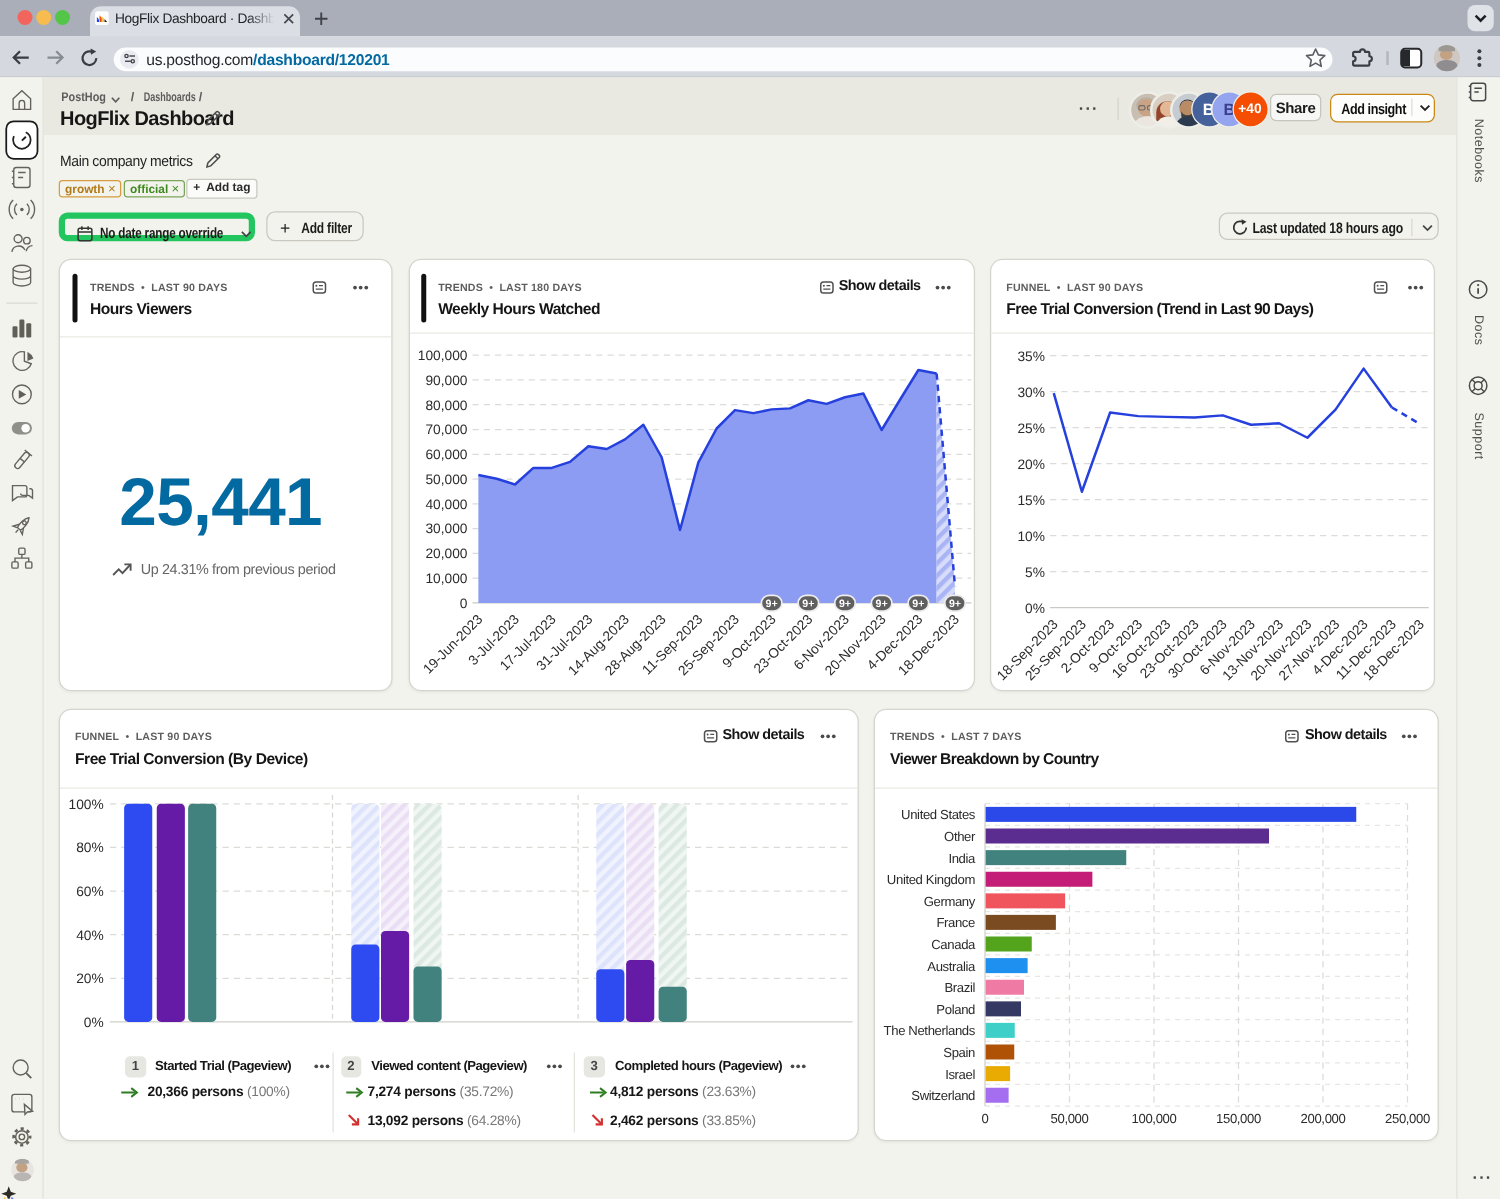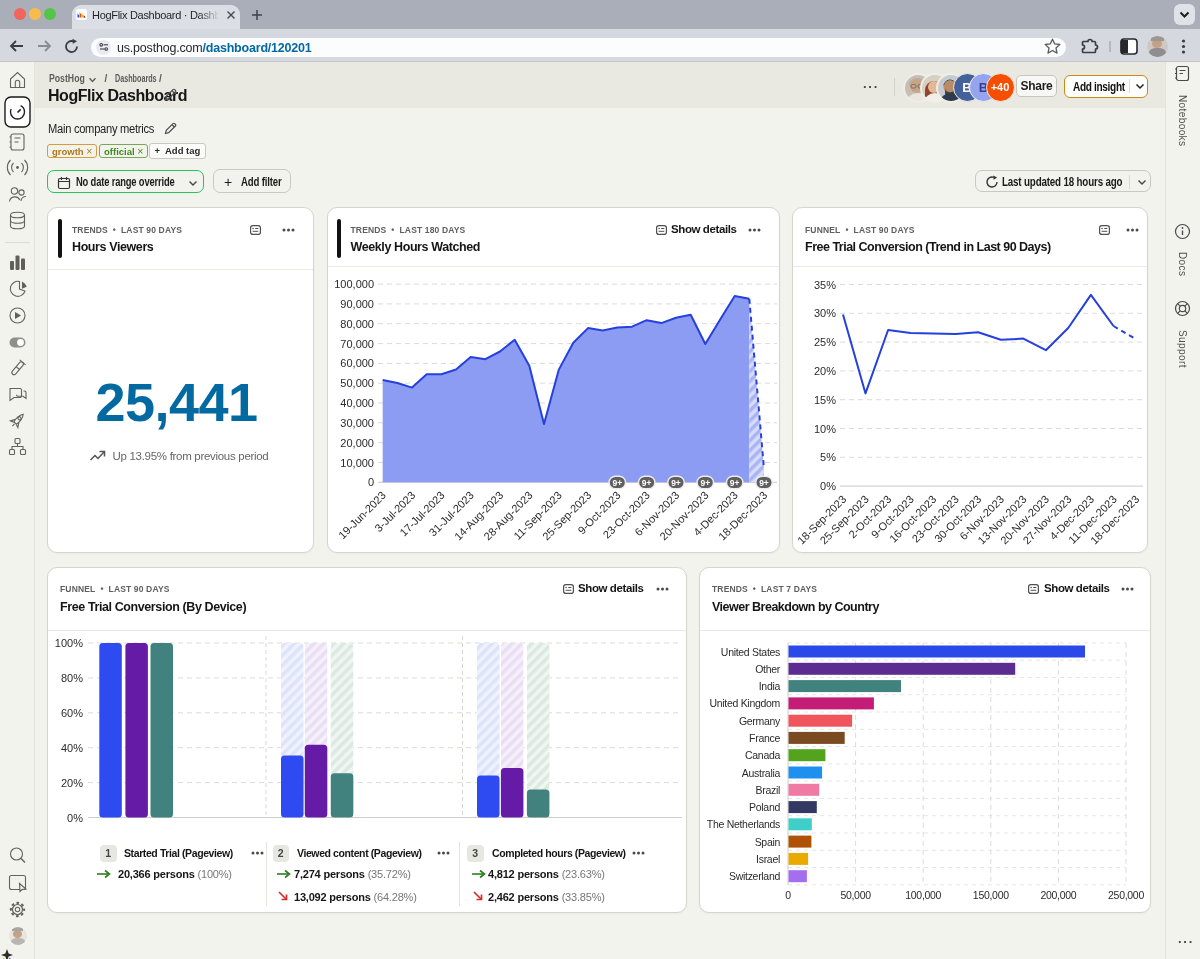--- a/index.html
+++ b/index.html
@@ -308,21 +308,21 @@
 
 <div class="abs" style="left:48px;top:59.5px;font-size:12px;color:#222;letter-spacing:-0.3px;transform:scaleX(0.93);transform-origin:0 0">Main company metrics</div>
 <svg class="abs" style="left:164px;top:60px" width="13" height="13" viewBox="0 0 13 13" fill="none" stroke="#4c4c4c" stroke-width="1.2">
       <path d="M1.5 11.5 L2.3 8.4 L9 1.6 a1.2 1.2 0 0 1 1.7 0 l0.7 0.7 a1.2 1.2 0 0 1 0 1.7 L4.6 10.7 Z"></path>
       <path d="M8 2.6 L10.4 5"></path>
     </svg>
 <div class="abs" style="left:47px;top:81.5px;height:14.5px;border:1px solid #d79c3d;border-radius:3px;font-size:9.5px;font-weight:600;color:#b17816;line-height:12.5px;padding:0 4px">growth <span style="font-weight:400;font-size:10.5px">×</span></div>
 <div class="abs" style="left:99px;top:81.5px;height:14.5px;border:1px solid #7aa65a;border-radius:3px;font-size:9.5px;font-weight:600;color:#3f8b1f;line-height:12.5px;padding:0 4px">official <span style="font-weight:400;font-size:10.5px">×</span></div>
 <div class="abs" style="left:149px;top:80.5px;height:16px;border:1px solid #c9c9c2;border-radius:3px;font-size:9.5px;font-weight:600;color:#2a2a2a;line-height:14px;padding:0 4.5px;background:#fbfbf9">+&nbsp; Add tag</div>
 
-<div class="abs" style="left:47px;top:108px;width:157px;height:23px;border:1px solid #22c55e;border-radius:7px">
+<div class="abs" style="left:47px;top:108px;width:157px;height:23px;border:5px solid #22c55e;border-radius:7px">
   <svg class="abs" style="left:9px;top:4.5px" width="14" height="14" viewBox="0 0 14 14" fill="none" stroke="#333" stroke-width="1.2">
         <rect x="1.5" y="2.5" width="11" height="10" rx="1.5"></rect>
         <path d="M1.5 5.5 H12.5 M4.5 1 v3 M9.5 1 v3"></path>
       </svg>
   <span class="abs" style="left:28px;top:4px;font-size:12px;font-weight:600;color:#1b1b1b;white-space:nowrap;letter-spacing:-0.2px;transform:scaleX(0.78);transform-origin:0 0">No date range override</span>
   <svg class="abs" style="left:140px;top:8.5px" width="10" height="8" viewBox="0 0 10 8" fill="none">
         <path d="M1.5 1.5 L5 5 L8.5 1.5" stroke="#444" stroke-width="1.4"></path>
       </svg>
 </div>
 <div class="abs" style="left:213px;top:107px;width:78px;height:24px;border:1px solid #c9c9c2;border-radius:7px">
@@ -382,21 +382,21 @@
           <circle cx="11" cy="2" r="1.5" fill="#4a4a4a"></circle>
         </svg>
       </div>
 <div class="hdiv" style="top:61px"></div>
 <div class="abs" style="left:-4px;top:163px;width:100%;text-align:center;font-size:54px;font-weight:bold;color:#0369a1;letter-spacing:-0.5px">25,441</div>
 <div class="abs" style="left:0;top:241px;left:-2px;width:100%;display:flex;justify-content:center;align-items:center;gap:7px;font-size:11.5px;color:#666;letter-spacing:-0.3px">
 <svg width="17" height="14" viewBox="0 0 17 14">
           <path d="M1.5 11 L6 6.5 L9 9.5 L15 3" fill="none" stroke="#555" stroke-width="1.5"></path>
           <path d="M10.5 2.5 L15.5 2.5 L15.5 7.5" fill="none" stroke="#555" stroke-width="1.5"></path>
         </svg>
-        <span>Up 13.95% from previous period</span>
+        <span>Up 24.31% from previous period</span>
       </div>
 </div>
 
 
 <div class="card" style="left:327px;top:144.5px;width:453px;height:346.5px">
 <div class="cbar" style="left:9px;top:11.5px;height:38.5px"></div>
 <div class="kicker" style="left:22.5px;top:17.5px">TRENDS&nbsp;&nbsp;•&nbsp;&nbsp;LAST 180 DAYS</div>
 <div class="ctitle" style="left:22.5px;top:32.5px">Weekly Hours Watched</div>
 <div class="abs" style="left:327.5px;top:17px">
         <svg width="11" height="10" viewBox="0 0 11 10" fill="none">

